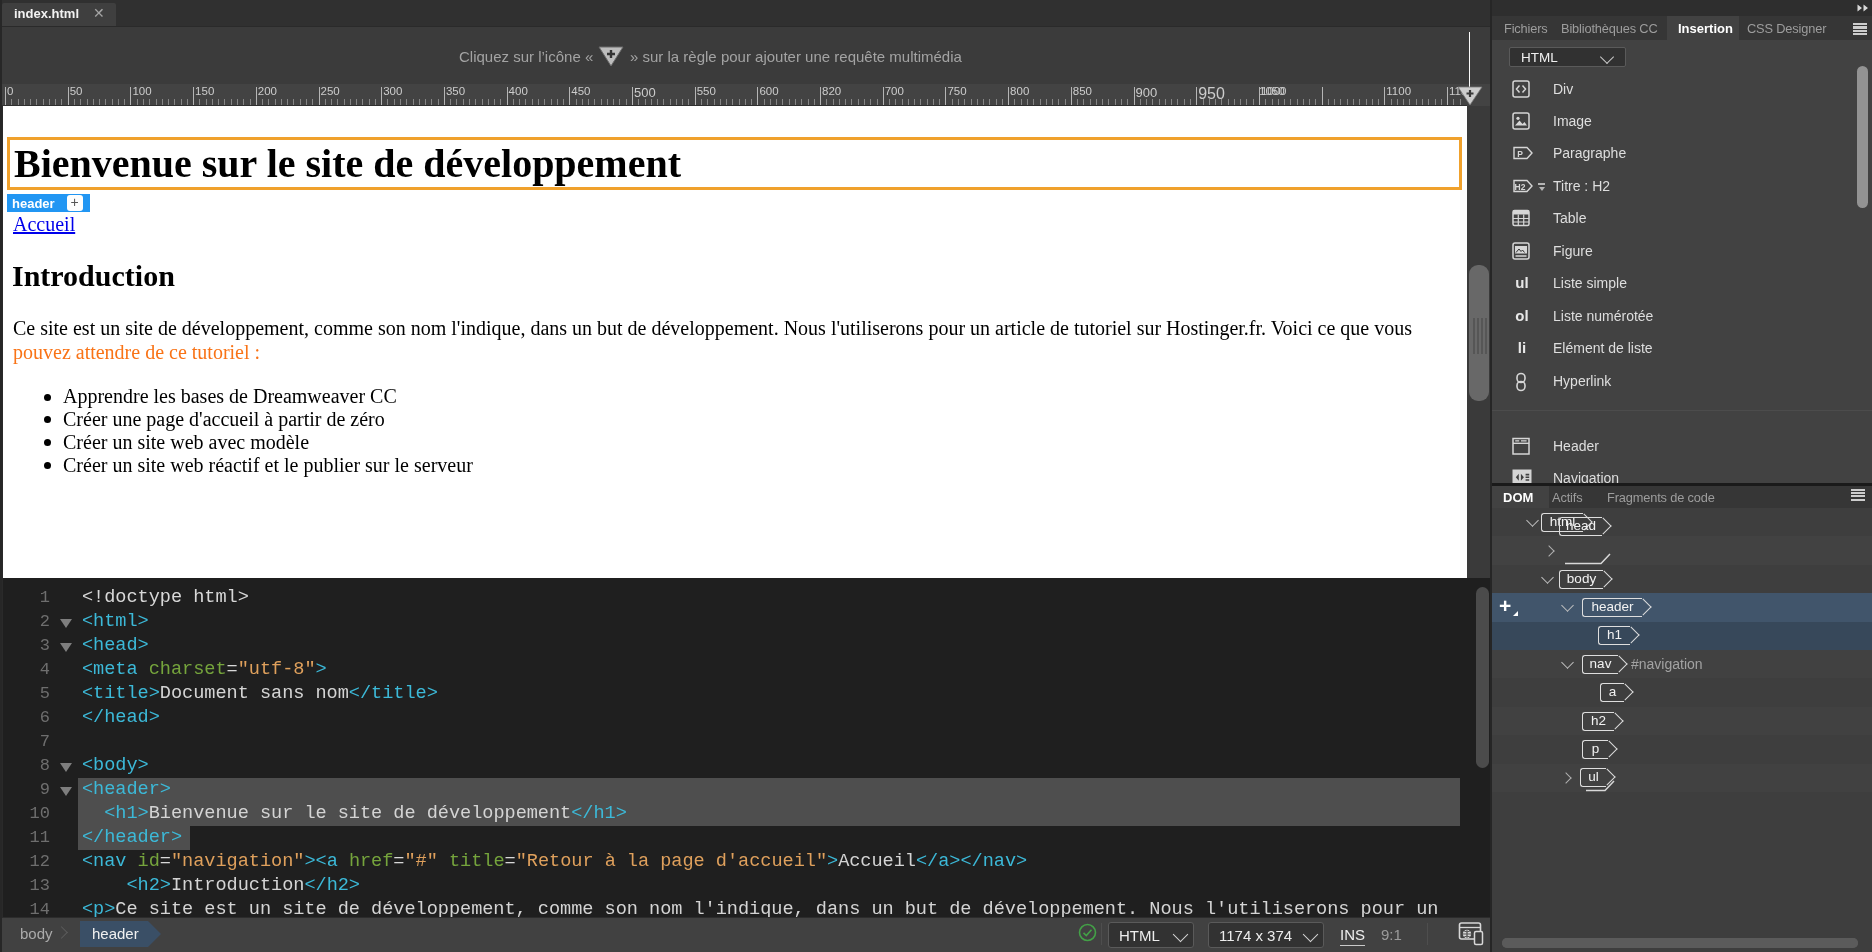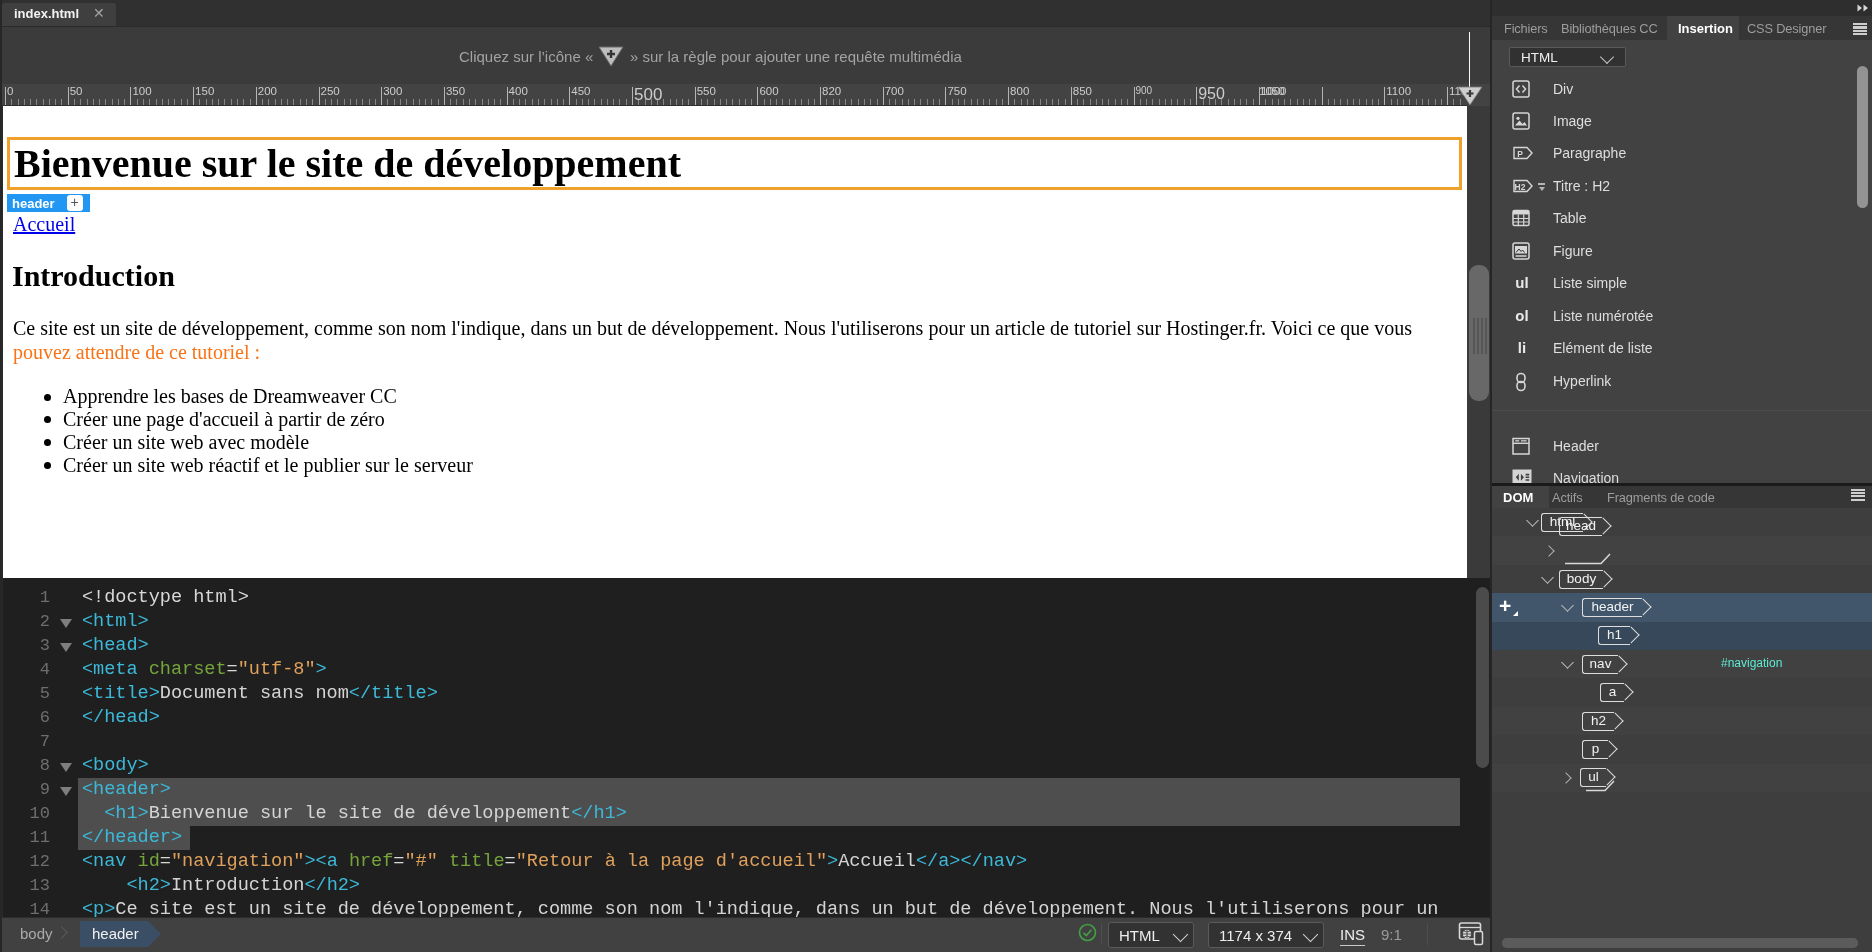--- a/index.html
+++ b/index.html
@@ -269,29 +269,29 @@
 <div class="abs" style="left:7.0px;top:85px;color:#cccccc;font-size:11.5px">0</div>
 <div class="abs" style="left:69.7px;top:85px;color:#cccccc;font-size:11.5px">50</div>
 <div class="abs" style="left:132.4px;top:85px;color:#cccccc;font-size:11.5px">100</div>
 <div class="abs" style="left:195.1px;top:85px;color:#cccccc;font-size:11.5px">150</div>
 <div class="abs" style="left:257.8px;top:85px;color:#cccccc;font-size:11.5px">200</div>
 <div class="abs" style="left:320.5px;top:85px;color:#cccccc;font-size:11.5px">250</div>
 <div class="abs" style="left:383.2px;top:85px;color:#cccccc;font-size:11.5px">300</div>
 <div class="abs" style="left:445.9px;top:85px;color:#cccccc;font-size:11.5px">350</div>
 <div class="abs" style="left:508.6px;top:85px;color:#cccccc;font-size:11.5px">400</div>
 <div class="abs" style="left:571.3px;top:85px;color:#cccccc;font-size:11.5px">450</div>
-<div class="abs" style="left:634.0px;top:85px;color:#cccccc;font-size:17px">500</div>
+<div class="abs" style="left:634.0px;top:85px;color:#cccccc;font-size:13px">500</div>
 <div class="abs" style="left:696.7px;top:85px;color:#cccccc;font-size:11.5px">550</div>
 <div class="abs" style="left:759.4px;top:85px;color:#cccccc;font-size:11.5px">600</div>
 <div class="abs" style="left:822.0px;top:85px;color:#cccccc;font-size:11.5px">820</div>
 <div class="abs" style="left:884.7px;top:85px;color:#cccccc;font-size:11.5px">700</div>
 <div class="abs" style="left:947.4px;top:85px;color:#cccccc;font-size:11.5px">750</div>
 <div class="abs" style="left:1010.1px;top:85px;color:#cccccc;font-size:11.5px">800</div>
 <div class="abs" style="left:1072.8px;top:85px;color:#cccccc;font-size:11.5px">850</div>
-<div class="abs" style="left:1135.5px;top:85px;color:#cccccc;font-size:10px">900</div>
+<div class="abs" style="left:1135.5px;top:85px;color:#cccccc;font-size:13px">900</div>
 <div class="abs" style="left:1198.2px;top:85px;color:#cccccc;font-size:16px">950</div>
 <div class="abs" style="left:1260.9px;top:85px;color:#cccccc;font-size:11.5px">1000</div>
 <div class="abs" style="left:1259px;top:85px;color:#cccccc;font-size:11.5px">1050</div>
 <div class="abs" style="left:1386.3px;top:85px;color:#cccccc;font-size:11.5px">1100</div>
 <div class="abs" style="left:1449.0px;top:85px;color:#cccccc;font-size:11.5px">1150</div>
 <div class="abs" style="left:1468.5px;top:32px;width:1px;height:55px;background:#fafafa"></div>
 <svg class="abs" style="left:1457px;top:86px" width="26" height="20" viewBox="0 0 26 20">
 <path d="M1 1 L25 1 L13 19 Z" fill="#cdcdcd" stroke="#777" stroke-width="0.8"></path>
 <path d="M13 4 V11 M9.5 7.5 H16.5" stroke="#3a3a3a" stroke-width="2.2"></path>
   </svg>
@@ -492,21 +492,21 @@
   </svg>
 <div class="chevD" style="left:1543px;top:572.5px"></div>
 <div class="tagbox" style="left:1559px;top:569.5px;width:44px">body</div>
 <div class="abs" style="left:1499px;top:596.4px;color:#fff;font-size:21px;font-weight:bold;line-height:20px">+</div>
 <div class="abs" style="left:1513px;top:611.4px;width:0;height:0;border-left:5.5px solid transparent;border-bottom:5.5px solid #ffffff"></div>
 <div class="chevD" style="left:1563px;top:600.9px"></div>
 <div class="tagbox" style="left:1582px;top:597.9px;width:60px">header</div>
 <div class="tagbox" style="left:1598px;top:626.3px;width:32px">h1</div>
 <div class="chevD" style="left:1563px;top:657.7px"></div>
 <div class="tagbox" style="left:1582px;top:654.7px;width:36px">nav</div>
-<div class="abs" style="left:1721px;top:655.7px;color:#5eead4;font-size:12px">#navigation</div>
+<div class="abs" style="left:1631px;top:655.7px;color:#a3a3a3;font-size:14px">#navigation</div>
 <div class="tagbox" style="left:1600px;top:683.1px;width:24px">a</div>
 <div class="tagbox" style="left:1582px;top:711.5px;width:32px">h2</div>
 <div class="tagbox" style="left:1582px;top:739.9px;width:26px">p</div>
 <div class="chevR" style="left:1562px;top:773.8px"></div>
 <div class="tagbox" style="left:1580px;top:768.3px;width:26px">ul</div>
 <svg class="abs" style="left:1580px;top:768.3px" width="42" height="27" viewBox="0 0 42 27">
     <path d="M6 22.5 H 25 L 34 13" fill="none" stroke="#d8d8d8" stroke-width="1.5"></path>
   </svg>
 <div class="abs" style="left:1502px;top:938px;width:356px;height:10px;background:#5b5b5b;border-radius:5px"></div>
 <div class="abs" style="left:0;top:26px;width:1490px;height:1px;background:#2a2a2a"></div>

